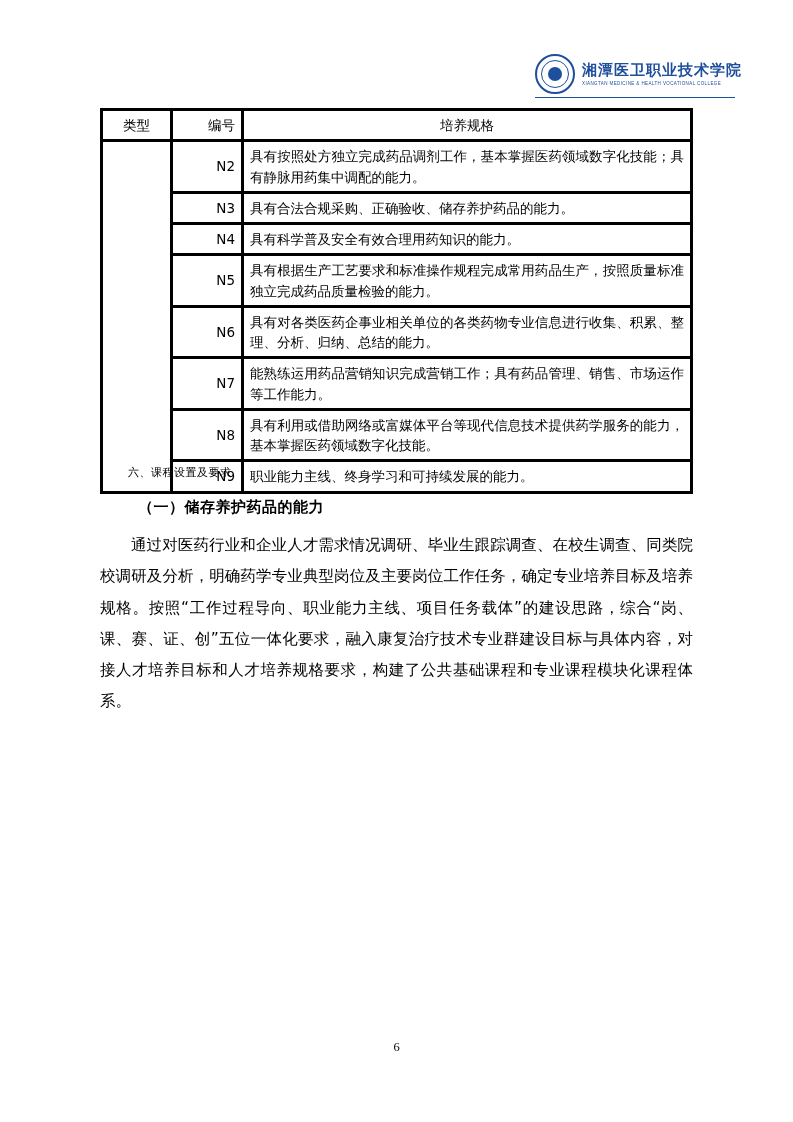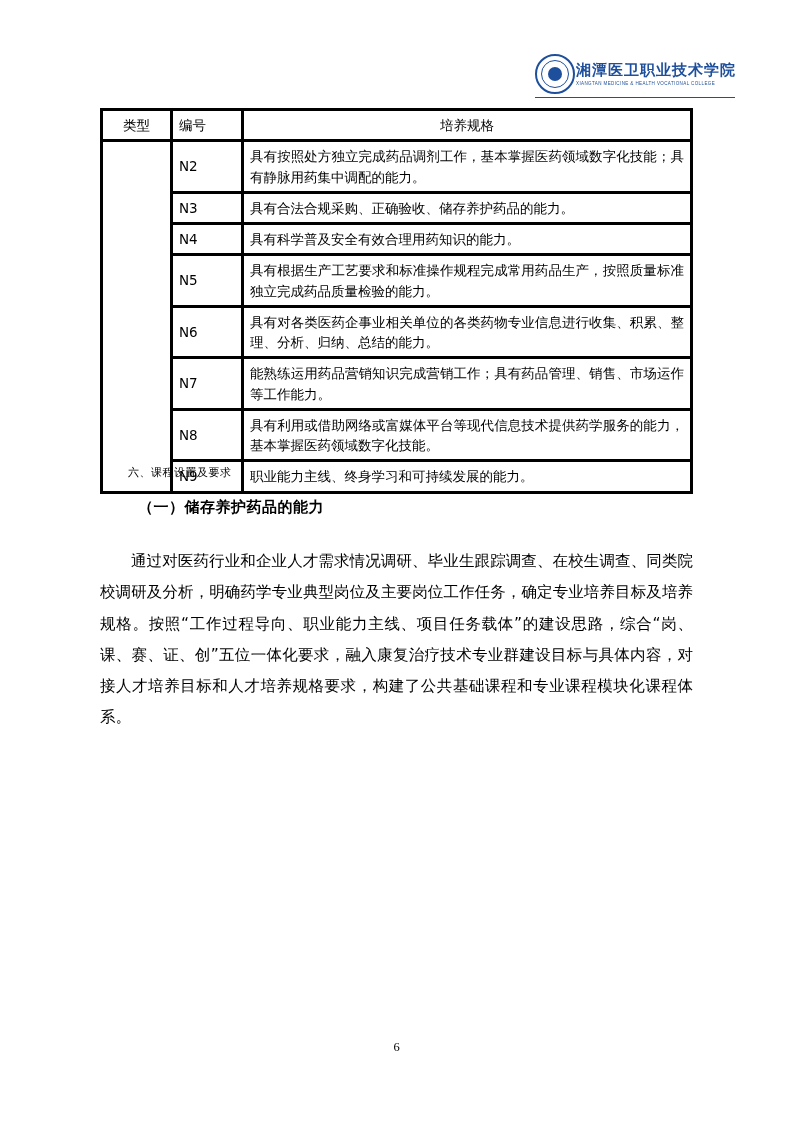--- a/index.html
+++ b/index.html
@@ -21,21 +21,21 @@
 
   
   .logo-wrap {
     position: absolute;
     top: 52px;
     right: 58px;
     width: 200px;
     height: 44px;
     display: flex;
     align-items: center;
-    gap: 1px;
+    gap: 7px;
   }
   .logo-seal {
     width: 40px;
     height: 40px;
     border-radius: 50%;
     border: 2px solid #1e4f9c;
     box-sizing: border-box;
     position: relative;
     flex: 0 0 auto;
     background: #ffffff;
@@ -99,21 +99,21 @@
     font-size: 13.5px;
   }
   table.spec td, table.spec th {
     border: 3px solid #000000;
     padding: 4px 6px;
     vertical-align: middle;
     line-height: 1.5;
     font-weight: normal;
   }
   .col-type { width: 55px; text-align: center; }
-  .col-no   { width: 56px; text-align: left; }
+  .col-no   { width: 56px; text-align: right; }
   .col-desc { text-align: left; }
   thead td { text-align: center; font-weight: bold; }
   .desc-cell { text-align: justify; text-justify: inter-ideograph; }
 
   
   .section-h {
     position: absolute;
     left: 128px;
     top: 465px;
     font-size: 11px;
@@ -131,21 +131,20 @@
   .body-p {
     position: absolute;
     left: 100px;
     top: 530px;
     width: 593px;
     font-size: 15.5px;
     line-height: 2.02;
     text-align: justify;
     text-justify: inter-ideograph;
     text-indent: 2em;
-    margin-top: 16px;
   }
 
   
   .pagenum {
     position: absolute;
     left: 0;
     right: 0;
     top: 1040px;
     text-align: center;
     font-size: 12.5px;

